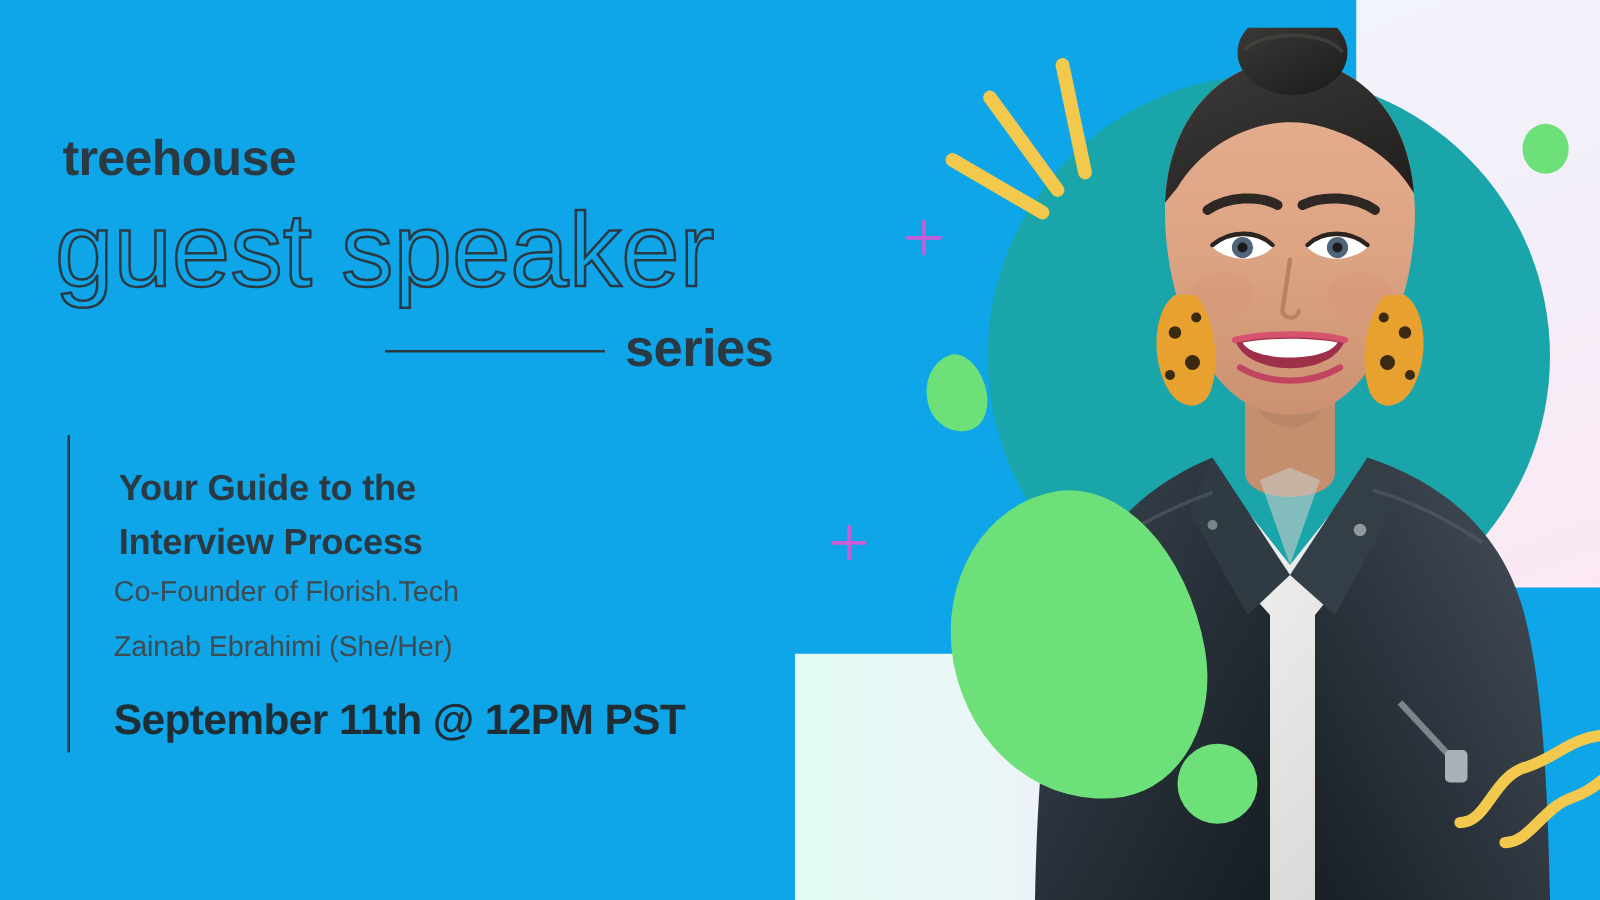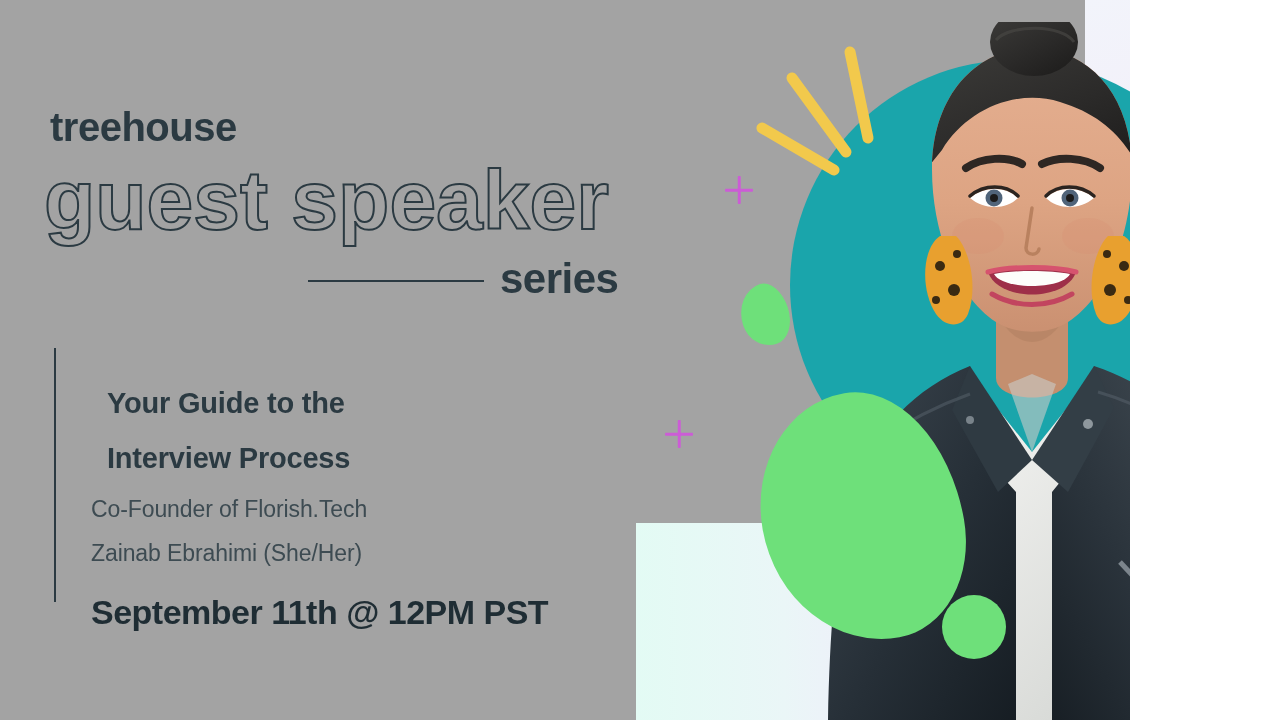--- a/index.html
+++ b/index.html
@@ -2,21 +2,21 @@
 <html><head>
 <meta charset="utf-8">
 <style>
   html,body{margin:0;padding:0;}
   body{
     width:1280px;height:720px;overflow:hidden;
     background:#ffffff;
     font-family:"Liberation Sans", sans-serif;
     position:relative;
   }
-  #stage{position:absolute;inset:0;width:1130px;height:720px;overflow:hidden;background:#a3a3a3;}
+  #stage{position:absolute;inset:0;width:1280px;height:720px;overflow:hidden;background:#0ea5e9;}
 
   
   .panel-tr{
     position:absolute;left:1085px;top:0;width:195px;height:470px;
     background:linear-gradient(160deg,#f2f4fb 0%,#f3eef8 45%,#fbe8f4 100%);
   }
   .panel-bottom{
     position:absolute;left:636px;top:523px;width:424px;height:197px;
     background:linear-gradient(90deg,#e3fbf4 0%,#eaf6f7 35%,#f0ecfa 62%,#fbe3f3 100%);
   }
@@ -66,21 +66,21 @@
   .plus-2{left:665px;top:420px;width:28px;height:28px;}
 
   
   .brand{
     position:absolute;left:50px;top:107px;
     font-size:40px;font-weight:700;letter-spacing:-0.5px;
     color:#2b3a42;line-height:1;
   }
   .headline-outline{
     position:absolute;left:44px;top:158px;
-    font-size:84px;font-weight:700;letter-spacing:0px;line-height:1;
+    font-size:84px;font-weight:400;letter-spacing:0px;line-height:1;
     color:transparent;
     -webkit-text-stroke:2px #2b3a42;
     white-space:nowrap;
   }
   .series-row{
     position:absolute;left:44px;top:252px;width:580px;height:56px;
   }
   .series-rule{
     position:absolute;left:264px;top:28px;width:176px;height:2px;background:#2b3a42;
   }
@@ -90,21 +90,21 @@
     letter-spacing:-0.5px;
   }
 
   .vbar{
     position:absolute;left:54px;top:348px;width:2px;height:254px;background:#2b3a42;
   }
 
   .details{position:absolute;left:91px;top:368px;width:520px;}
   .talk-title{
     font-size:29px;font-weight:700;color:#2b3a42;line-height:1.33;
-    letter-spacing:-0.2px;margin:16px;
+    letter-spacing:-0.2px;margin:4px;
   }
   .speaker-line{
     font-size:23px;font-weight:400;color:#3d4b52;line-height:1.4;
     margin:12px 0 0 0;letter-spacing:-0.1px;
   }
   .speaker-line.second{margin-top:0;}
   .datetime{
     font-size:34px;font-weight:700;color:#1f2d34;line-height:1.2;
     margin:22px 0 0 0;letter-spacing:-0.5px;
   }

